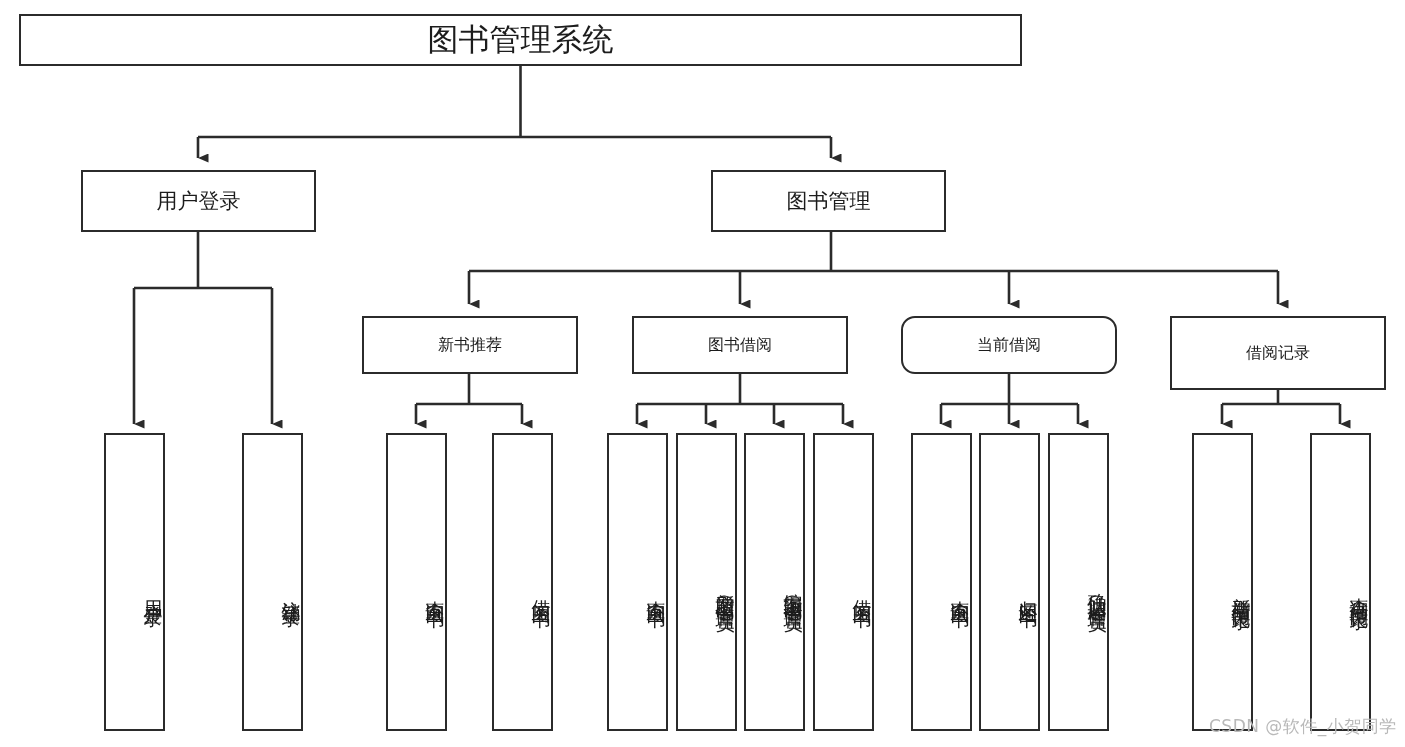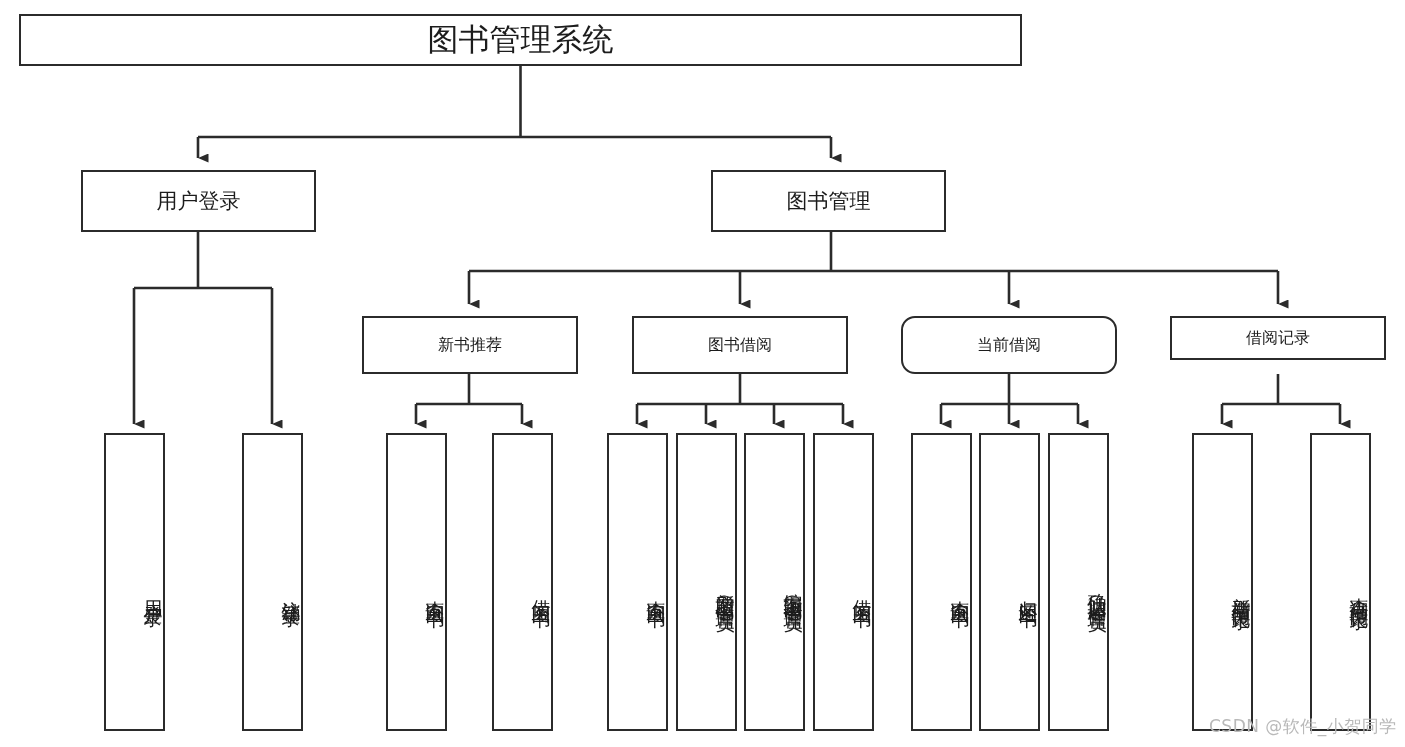--- a/index.html
+++ b/index.html
@@ -150,21 +150,21 @@
   </div>
 
   <div class="node node-l2" style="left:632px; top:316px; width:216px; height:58px;">
     <span>图书借阅</span>
   </div>
 
   <div class="node node-l2" style="left:901px; top:316px; width:216px; height:58px;border-radius:14px;">
     <span>当前借阅</span>
   </div>
 
-  <div class="node node-l2" style="left:1170px; top:316px; width:216px; height:44px;">
+  <div class="node node-l2" style="left:1170px; top:316px; width:216px; height:74px;">
     <span>借阅记录</span>
   </div>
 
   <div class="node node-leaf" style="left:104px; top:433px; width:61px; height:298px;">
     <span class="leaf-label">用户登录</span>
   </div>
 
   <div class="node node-leaf" style="left:242px; top:433px; width:61px; height:298px;">
     <span class="leaf-label">注销登录</span>
   </div>

